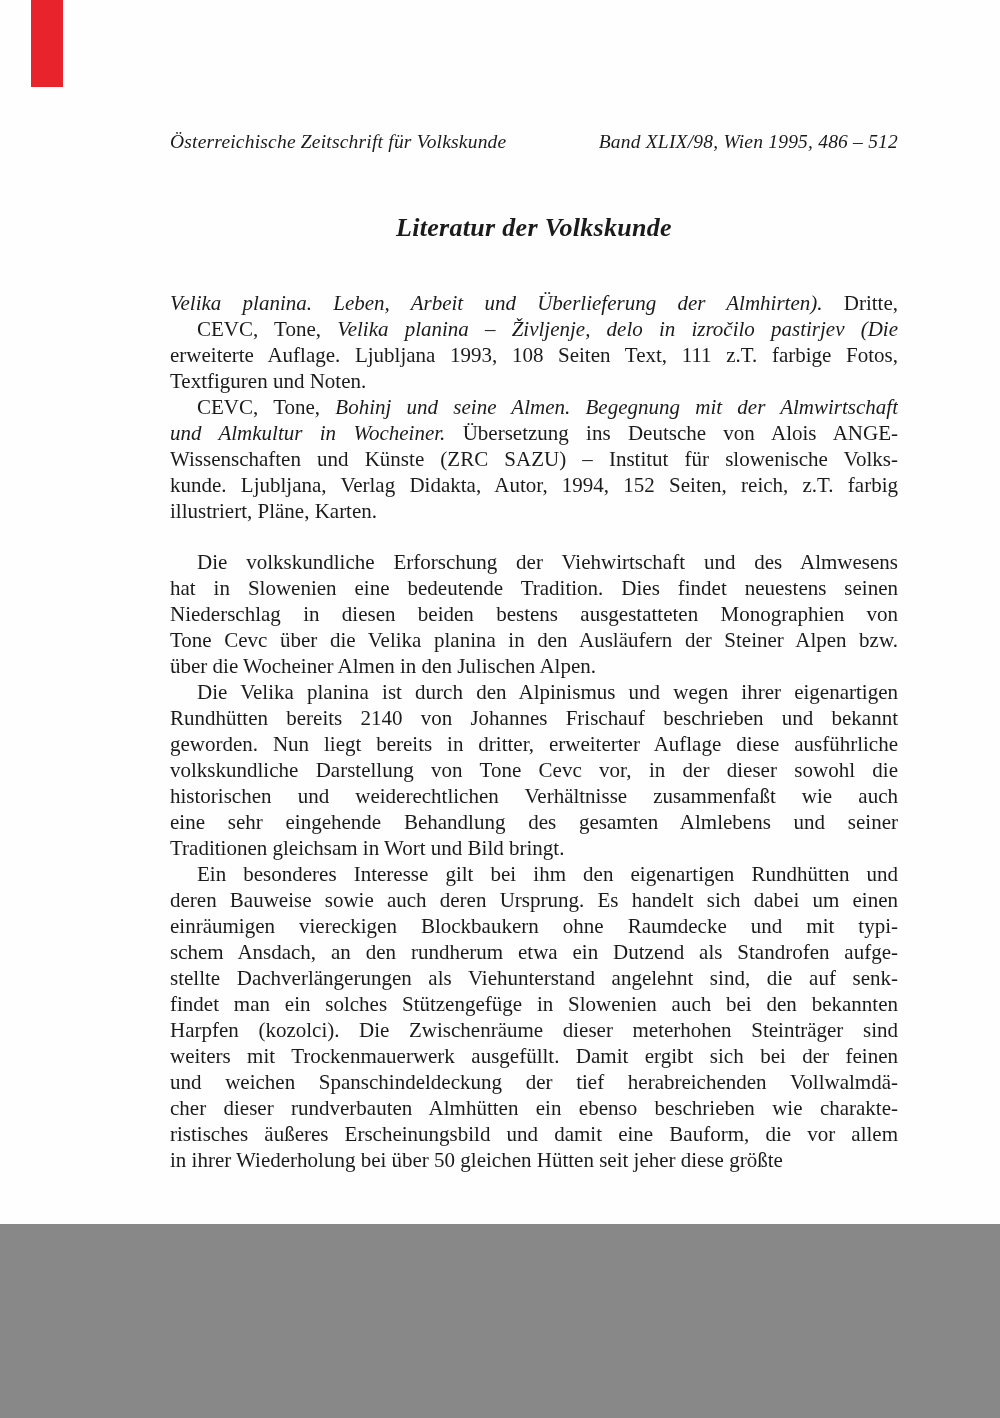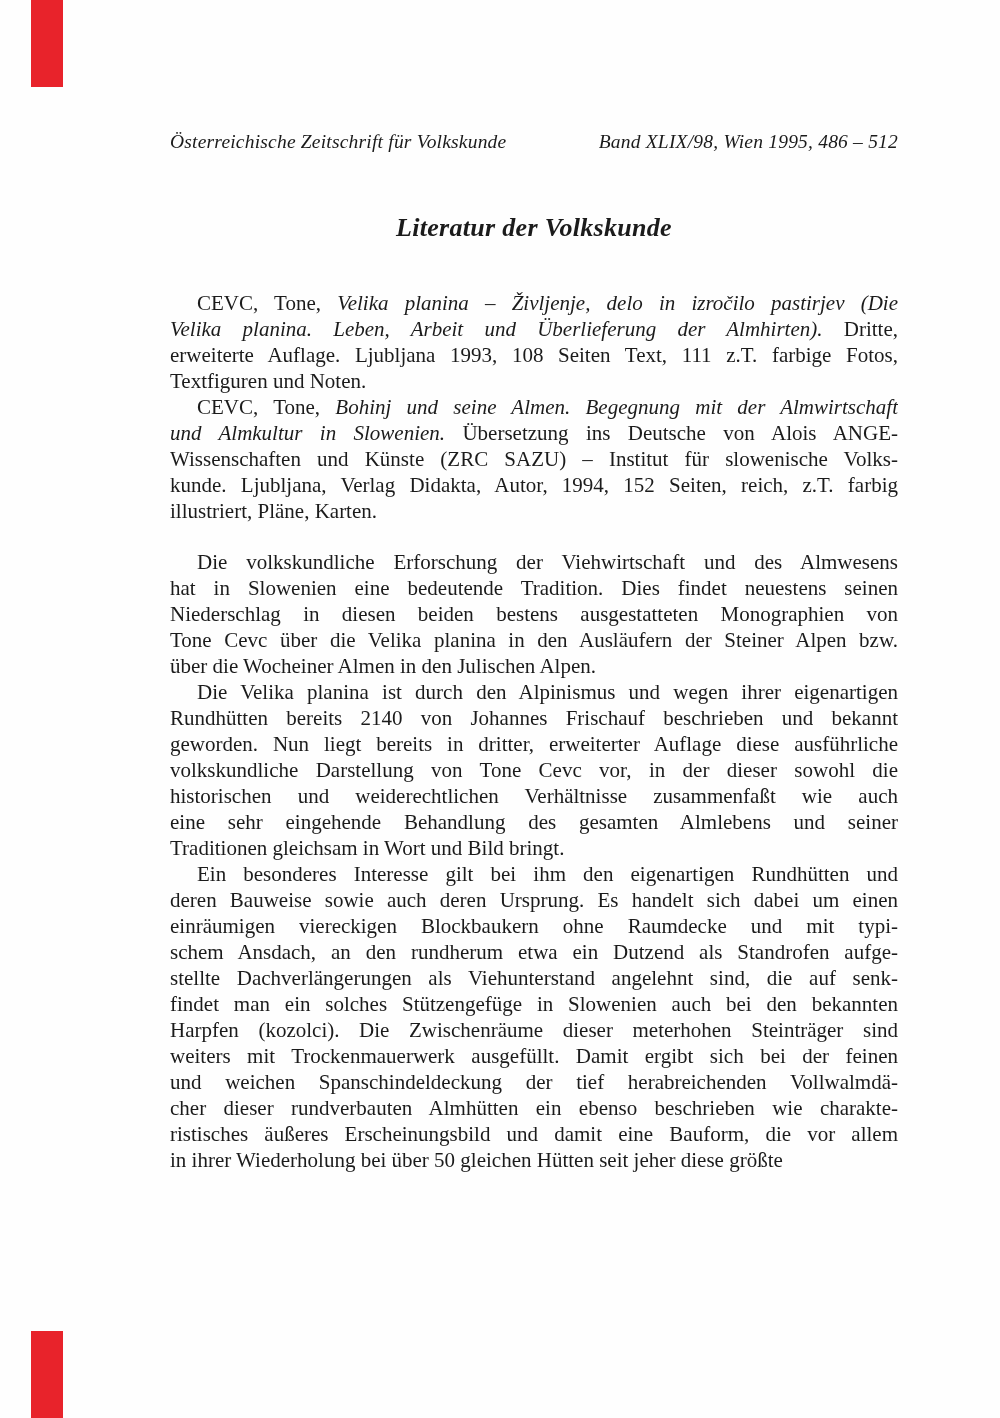--- a/index.html
+++ b/index.html
@@ -1,20 +1,20 @@
 <!DOCTYPE html>
 <html><head>
 <meta charset="utf-8">
 <style>
   * { margin: 0; padding: 0; box-sizing: border-box; }
   html, body { background: #888; }
   .page {
     position: relative;
     width: 1000px;
-    height: 1418px;
+    height: 1224px;
     background: #fefefe;
     margin: 0 auto;
     overflow: hidden;
     font-family: "Liberation Serif", serif;
     color: #1b1b1b;
   }
   .scan-mark {
     position: absolute;
     left: 31px;
     width: 32px;
@@ -74,28 +74,28 @@
 
   <div class="running-head">
     <span>Österreichische Zeitschrift für Volkskunde</span>
     <span>Band XLIX/98, Wien 1995, 486 – 512</span>
   </div>
 
   <h1 class="page-title">Literatur der Volkskunde</h1>
 
   <div class="body-text">
       <div class="para">
+        <div class="line"><span class="it">Velika planina. Leben, Arbeit und Überlieferung der Almhirten).</span><span> Dritte,</span></div>
         <div class="line indent"><span>CEVC, Tone, </span><span class="it">Velika planina – Življenje, delo in izročilo pastirjev (Die</span></div>
-        <div class="line"><span class="it">Velika planina. Leben, Arbeit und Überlieferung der Almhirten).</span><span> Dritte,</span></div>
         <div class="line"><span>erweiterte Auflage. Ljubljana 1993, 108 Seiten Text, 111 z.T. farbige Fotos,</span></div>
         <div class="line last"><span>Textfiguren und Noten.</span></div>
       </div>
       <div class="para">
         <div class="line indent"><span>CEVC, Tone, </span><span class="it">Bohinj und seine Almen. Begegnung mit der Almwirtschaft</span></div>
-        <div class="line"><span class="it">und Almkultur in Slowenien.</span><span> Übersetzung ins Deutsche von Alois ANGE-</span></div>
+        <div class="line"><span class="it">und Almkultur in Wocheiner.</span><span> Übersetzung ins Deutsche von Alois ANGE-</span></div>
         <div class="line"><span>Wissenschaften und Künste (ZRC SAZU) – Institut für slowenische Volks-</span></div>
         <div class="line"><span>kunde. Ljubljana, Verlag Didakta, Autor, 1994, 152 Seiten, reich, z.T. farbig</span></div>
         <div class="line last"><span>illustriert, Pläne, Karten.</span></div>
       </div>
       <div class="para space-before">
         <div class="line indent"><span>Die volkskundliche Erforschung der Viehwirtschaft und des Almwesens</span></div>
         <div class="line"><span>hat in Slowenien eine bedeutende Tradition. Dies findet neuestens seinen</span></div>
         <div class="line"><span>Niederschlag in diesen beiden bestens ausgestatteten Monographien von</span></div>
         <div class="line"><span>Tone Cevc über die Velika planina in den Ausläufern der Steiner Alpen bzw.</span></div>
         <div class="line last"><span>über die Wocheiner Almen in den Julischen Alpen.</span></div>

